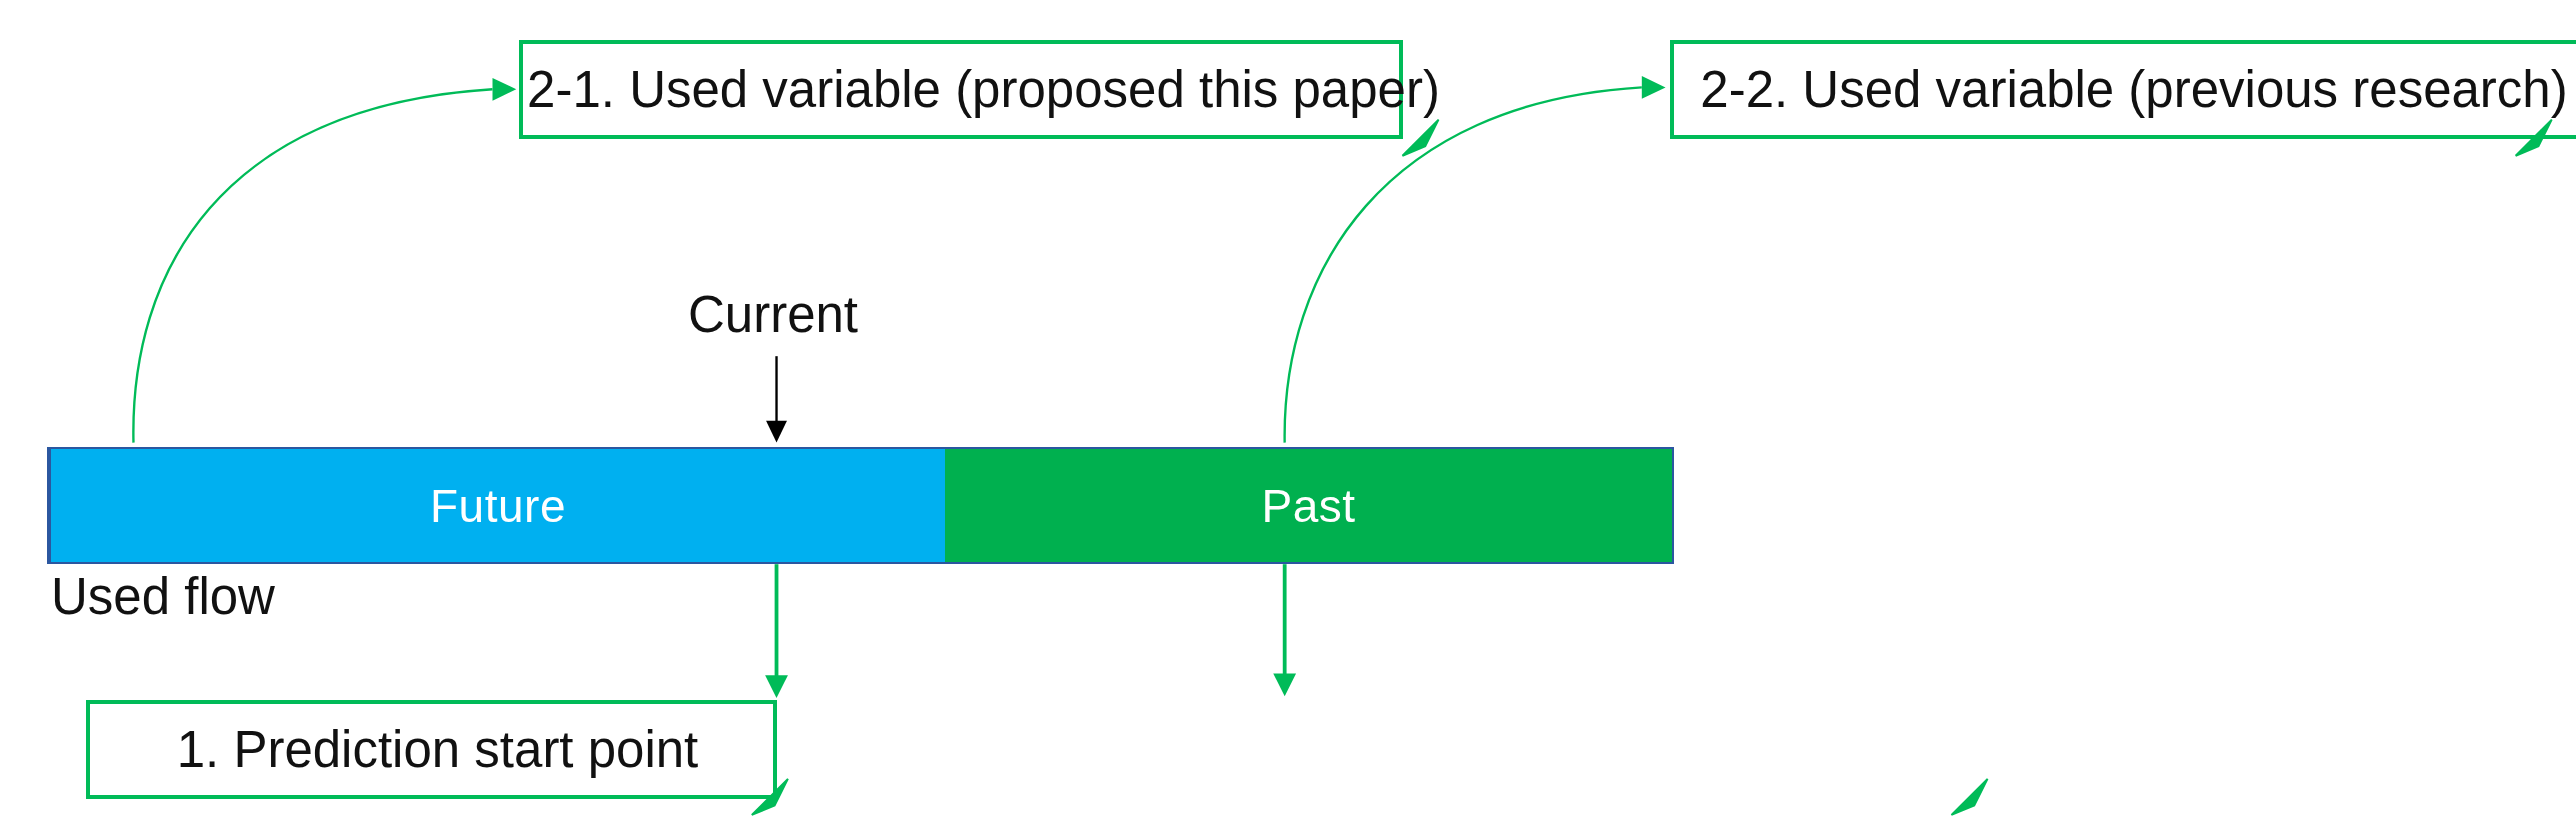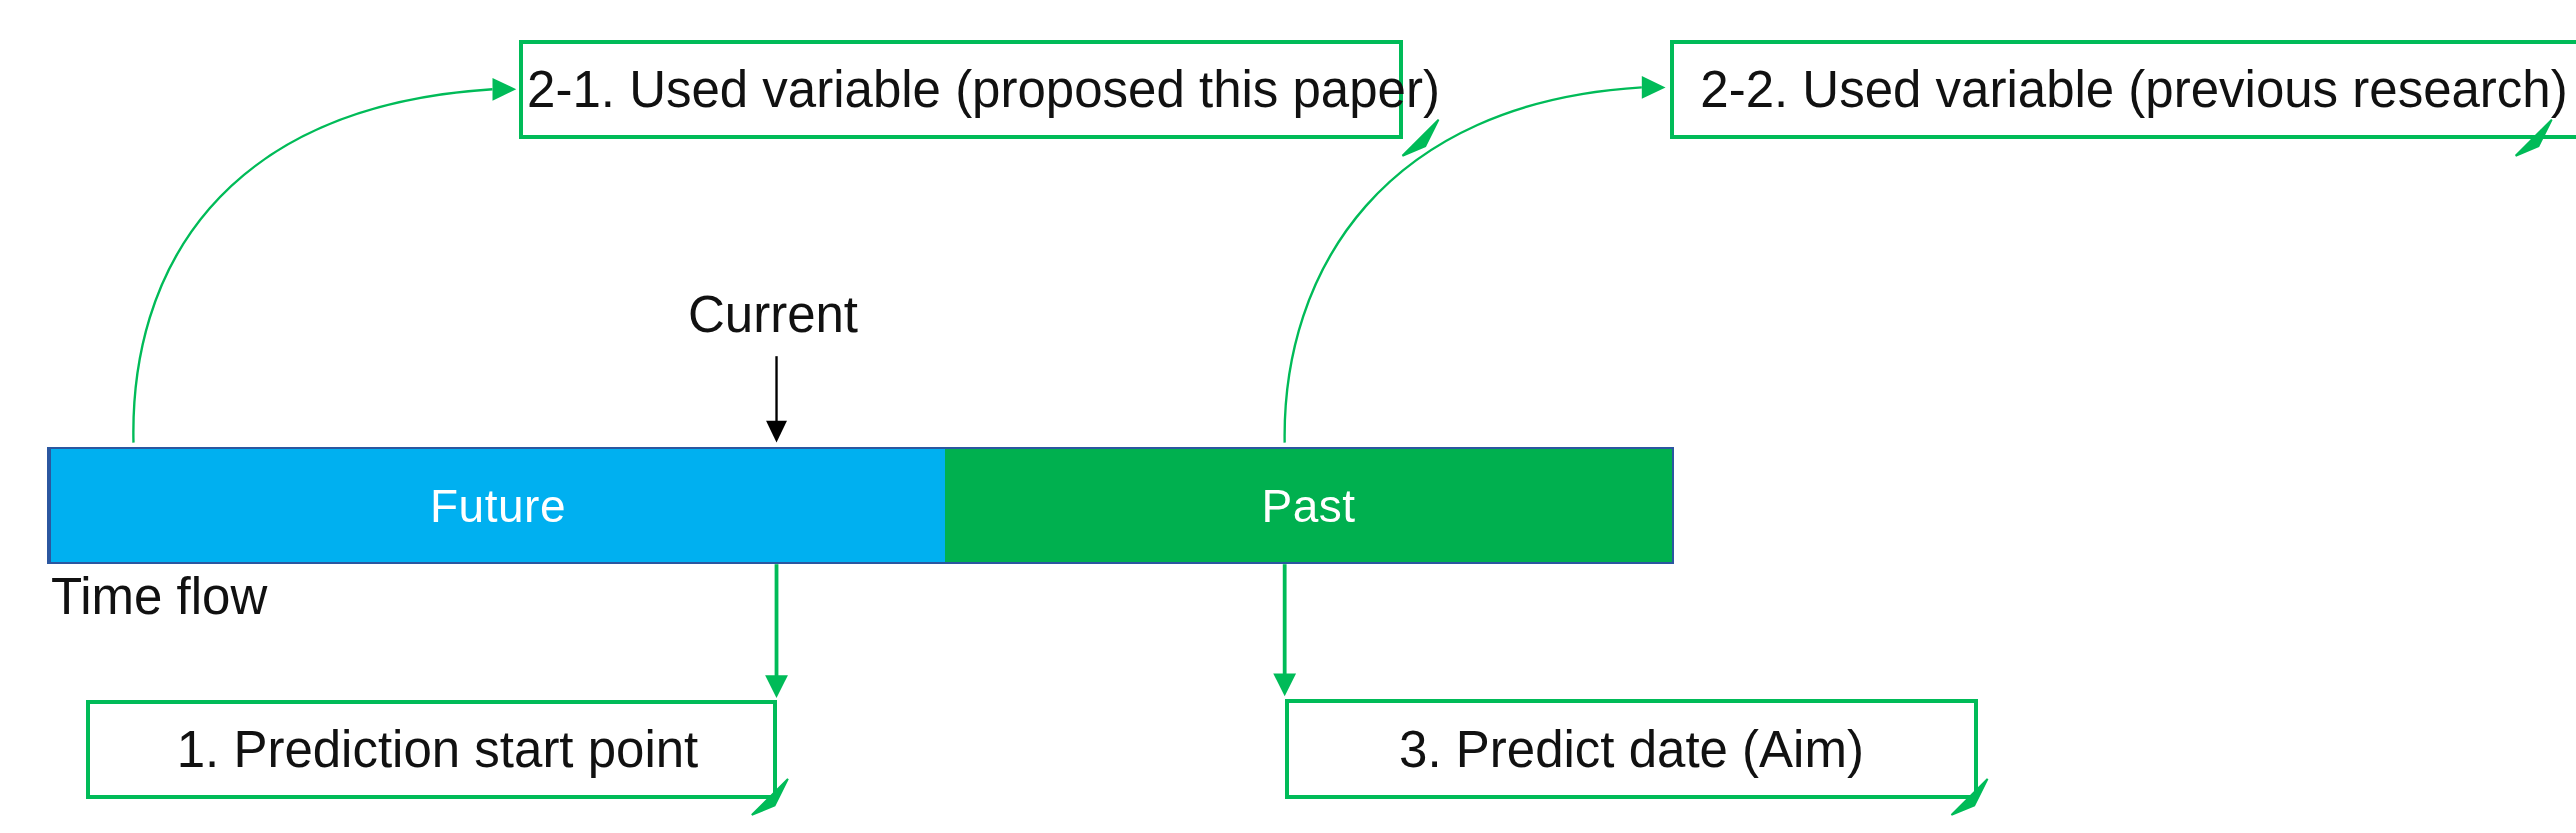--- a/index.html
+++ b/index.html
@@ -92,33 +92,30 @@
   <div class="timeline-bar">
     <div class="seg seg-future">
       <span>Future</span>
     </div>
     <div class="seg seg-past">
       <span>Past</span>
     </div>
   </div>
 
   <div class="free-label label-current">Current</div>
-  <div class="free-label label-time-flow">Time flow</div>
+  <div class="free-label label-time-flow">Used flow</div>
 
   <div class="callout callout-top-left">
     <span>2-1. Used variable (proposed this paper)</span>
   </div>
   <div class="callout callout-top-right">
     <span>2-2. Used variable (previous research)</span>
   </div>
   <div class="callout callout-bottom-left">
     <span>1. Prediction start point</span>
-  </div>
-  <div class="callout callout-bottom-right">
-    <span>3. Predict date (Aim)</span>
   </div>
 
   <svg id="overlay" viewBox="0 0 2711 877">
 
     <path d="M 140 466 C 136 286 232 112 518 94" fill="none" stroke="#00BB58" stroke-width="2.5"></path>
     <polygon points="543,94 518,82 518,106" fill="#00BB58"></polygon>
 
     <path d="M 1352 466 C 1349 284 1458 108 1728 92" fill="none" stroke="#00BB58" stroke-width="2.5"></path>
     <polygon points="1753,92 1728,80 1728,104" fill="#00BB58"></polygon>
 

